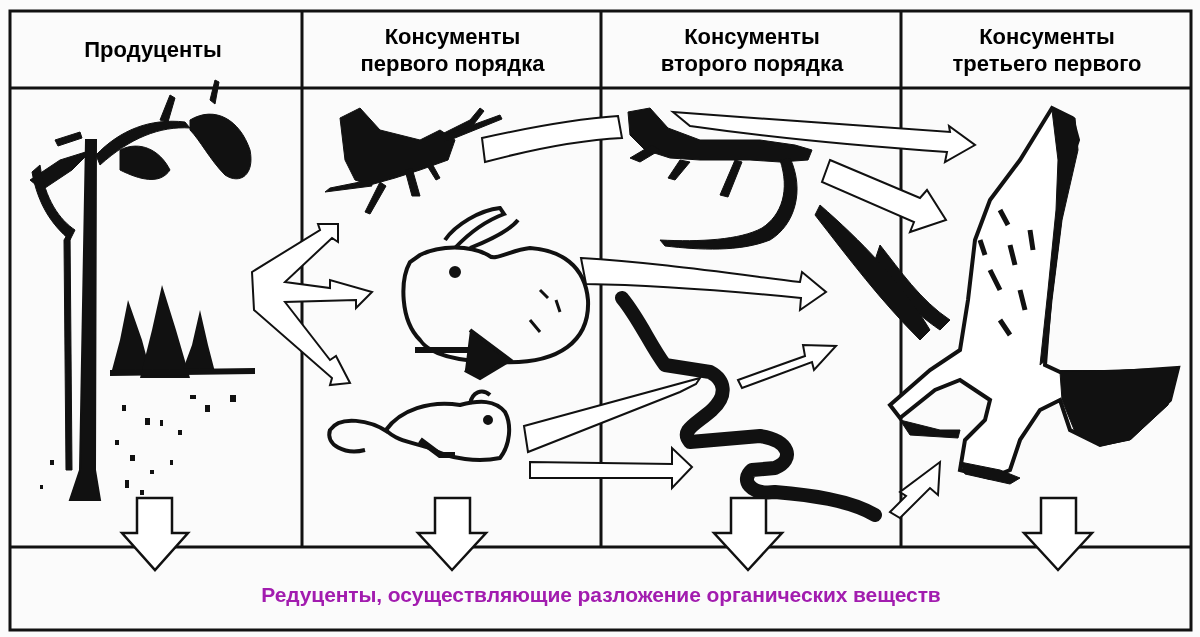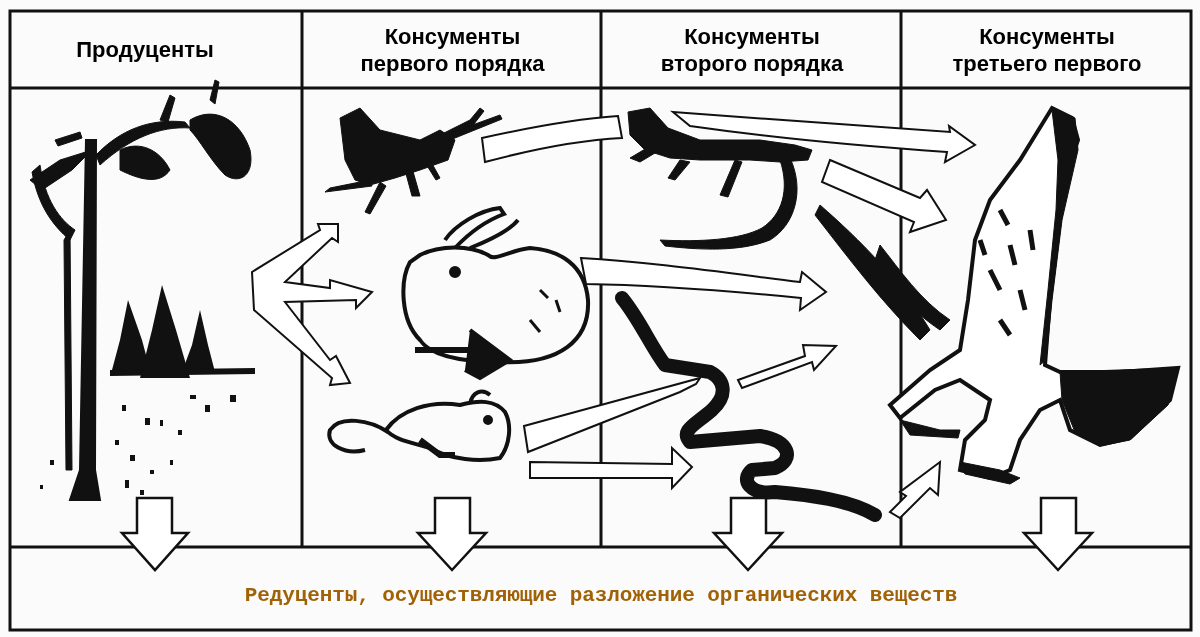--- a/index.html
+++ b/index.html
@@ -7,21 +7,21 @@
   .stage { position: absolute; left: 0; top: 0; width: 1200px; height: 637px; background: #fbfbfb; }
   .frame-svg { position: absolute; left: 0; top: 0; }
   .header-cell {
     position: absolute; top: 12px; height: 75px;
     display: flex; align-items: center; justify-content: center; text-align: center;
     font-family: "Liberation Sans", sans-serif; font-weight: bold; font-size: 22px; line-height: 27px; color: #000;
   }
   .footer-text {
     position: absolute; left: 12px; width: 1178px; top: 577px; height: 36px;
     display: flex; align-items: center; justify-content: center;
-    font-family: Liberation Mono, monospace; font-weight: bold; font-size: 21px; color: #a16207; letter-spacing: -0.1px;
+    font-family: Liberation Sans, sans-serif; font-weight: bold; font-size: 21px; color: #a21caf; letter-spacing: -0.1px;
   }
 </style>
 </head>
 <body>
 
 <div class="stage">
 
   <svg class="frame-svg" width="1200" height="637" viewBox="0 0 1200 637">
 
     <g stroke="#111" stroke-width="3" fill="none">
@@ -151,21 +151,21 @@
     </g>
 
     <g fill="#ffffff" stroke="#111" stroke-width="2.5">
       <path d="M137 498 L172 498 L172 533 L188 533 L155 570 L122 533 L137 533 Z"></path>
       <path d="M435 498 L470 498 L470 533 L486 533 L452 570 L418 533 L435 533 Z"></path>
       <path d="M731 498 L766 498 L766 533 L782 533 L748 570 L714 533 L731 533 Z"></path>
       <path d="M1041 498 L1076 498 L1076 533 L1092 533 L1058 570 L1024 533 L1041 533 Z"></path>
     </g>
   </svg>
 
-  <div class="header-cell" style="left:0; width:290px;">
+  <div class="header-cell" style="left:8px; width:290px;">
     <span>Продуценты</span>
   </div>
   <div class="header-cell" style="left:304px; width:297px; flex-direction:column;">
     <span>Консументы</span>
     <span>первого порядка</span>
   </div>
   <div class="header-cell" style="left:603px; width:298px; flex-direction:column;">
     <span>Консументы</span>
     <span>второго порядка</span>
   </div>

